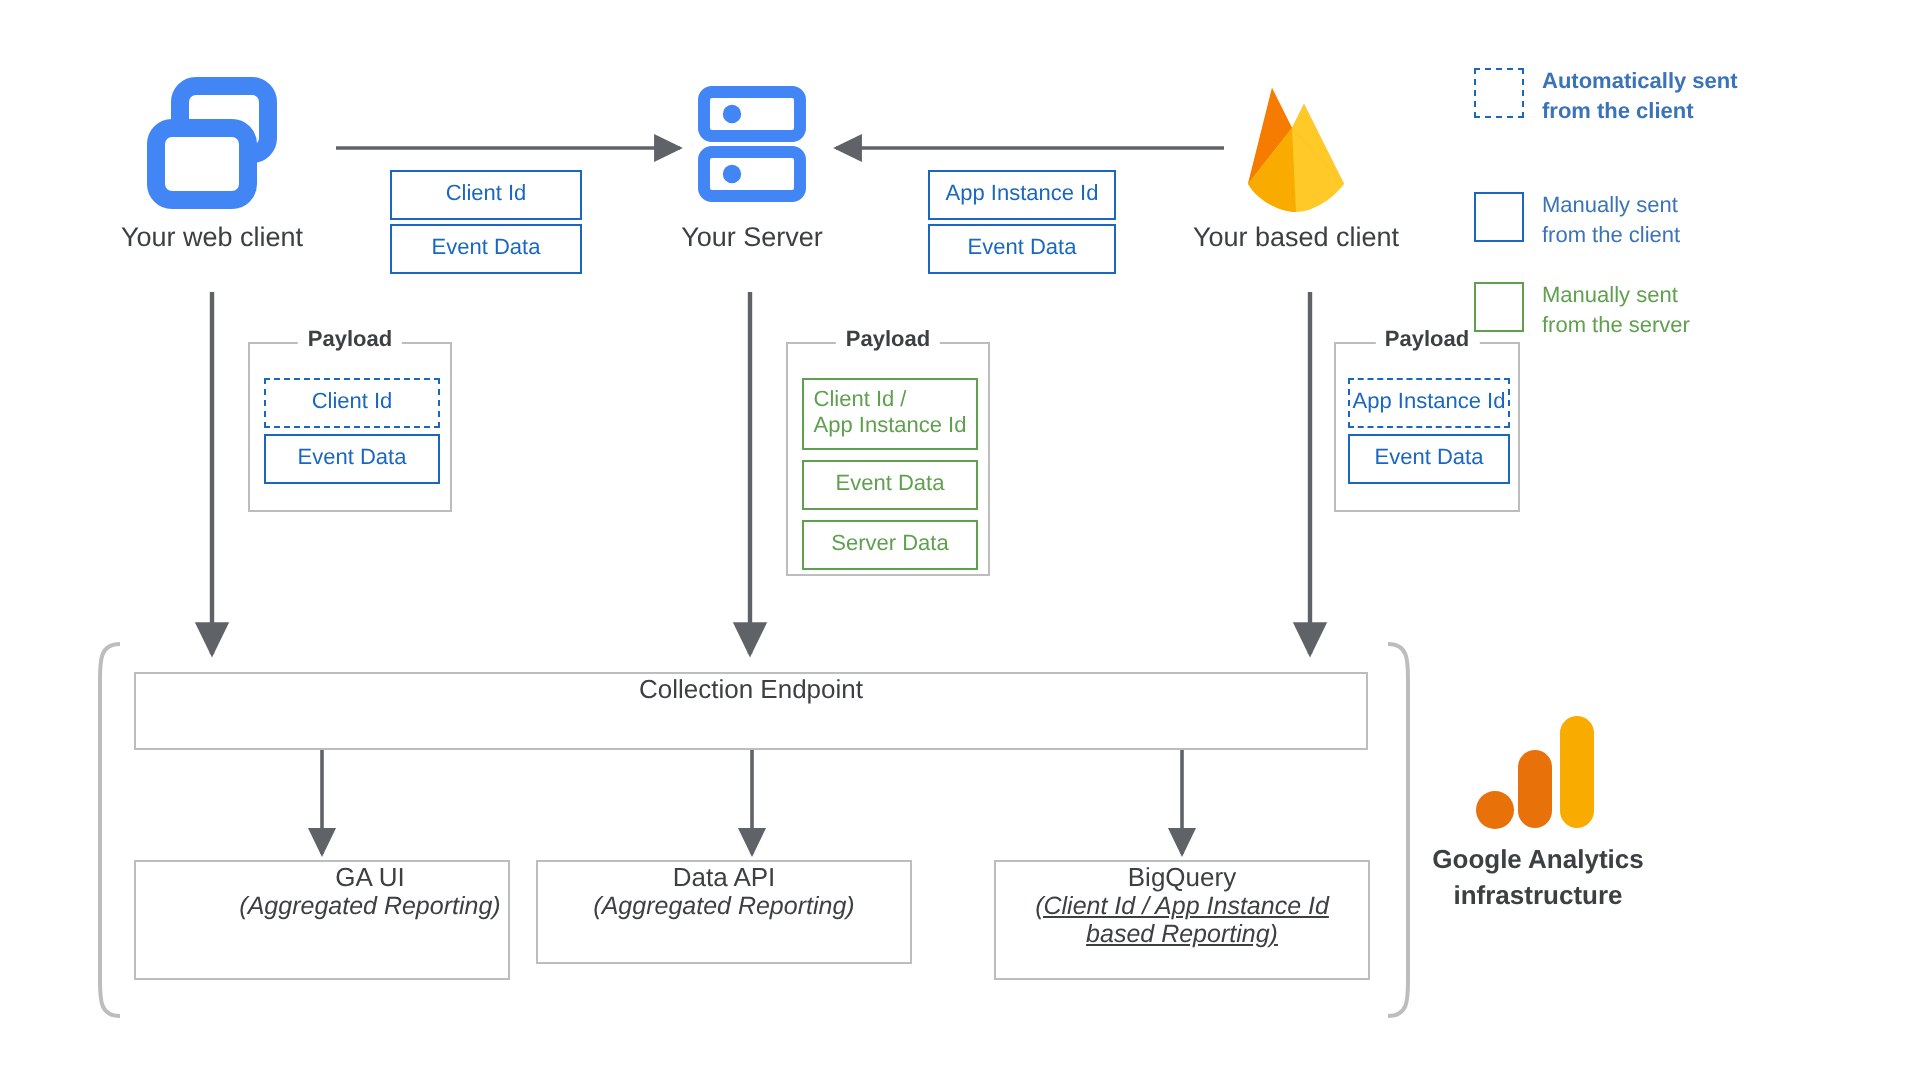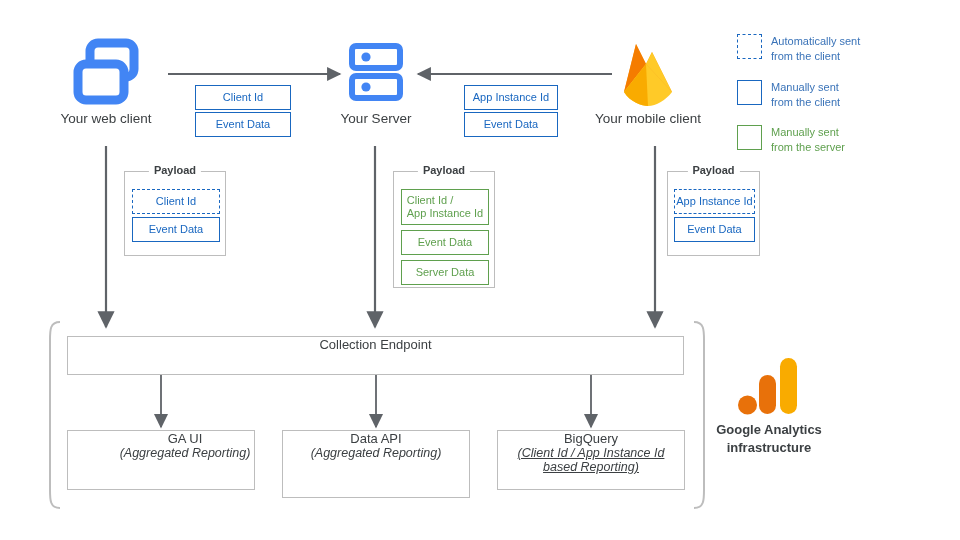--- a/index.html
+++ b/index.html
@@ -164,21 +164,21 @@
 
   <div class="abs" style="left:616px; top:36px;">
     <svg width="64" height="72" viewBox="0 0 64 72">
       <path d="M8,56 L20,8 L30,28 L36,16 L56,56 Z" fill="#f9a825"></path>
       <path d="M8,56 L20,8 L30,28 Z" fill="#f57c00"></path>
       <path d="M30,28 L36,16 L56,56 Z" fill="#ffca28"></path>
       <path d="M8,56 C14,66 26,70 32,70 C40,70 50,64 56,56 L30,28 Z" fill="#ffca28"></path>
       <path d="M8,56 C14,66 26,70 32,70 L30,28 Z" fill="#f9ab00"></path>
     </svg>
   </div>
-  <div class="abs node-label" style="left:578px; top:111px; width:140px;">Your mobile client</div>
+  <div class="abs node-label" style="left:578px; top:111px; width:140px;">Your based client</div>
 
   <div class="abs chip chip-blue-solid" style="left:195px; top:85px; width:96px; height:25px;">Client Id</div>
   <div class="abs chip chip-blue-solid" style="left:195px; top:112px; width:96px; height:25px;">Event Data</div>
 
   <div class="abs chip chip-blue-solid" style="left:464px; top:85px; width:94px; height:25px;">App Instance Id</div>
   <div class="abs chip chip-blue-solid" style="left:464px; top:112px; width:94px; height:25px;">Event Data</div>
 
   <div class="abs payload-box" style="left:124px; top:171px; width:102px; height:85px;">
     <div class="payload-title">Payload</div>
     <div class="chip chip-blue-dashed abs" style="left:7px; top:17px; width:88px; height:25px;">Client Id</div>
@@ -201,21 +201,21 @@
 
   <div class="abs grey-box" style="left:67px; top:336px; width:617px; height:39px;">
     <div class="gb-title">Collection Endpoint</div>
   </div>
 
   <div class="abs grey-box" style="left:67px; top:430px; width:188px; height:60px;padding-left:48px;">
     <div class="gb-title">GA UI</div>
     <div class="gb-sub">(Aggregated Reporting)</div>
   </div>
 
-  <div class="abs grey-box" style="left:282px; top:430px; width:188px; height:68px;">
+  <div class="abs grey-box" style="left:268px; top:430px; width:188px; height:52px;">
     <div class="gb-title">Data API</div>
     <div class="gb-sub">(Aggregated Reporting)</div>
   </div>
 
   <div class="abs grey-box" style="left:497px; top:430px; width:188px; height:60px;">
     <div class="gb-title">BigQuery</div>
     <div class="gb-sub" style="white-space:pre-line;text-decoration:underline;">(Client Id / App Instance Id
 based Reporting)</div>
   </div>
 
@@ -223,21 +223,21 @@
     <svg width="62" height="62" viewBox="0 0 62 62">
       <rect x="42" y="3" width="17" height="56" rx="8.5" ry="8.5" fill="#f9ab00"></rect>
       <rect x="21" y="20" width="17" height="39" rx="8.5" ry="8.5" fill="#e8710a"></rect>
       <circle cx="9.5" cy="50" r="9.5" fill="#e8710a"></circle>
     </svg>
   </div>
   <div class="abs ga-caption" style="left:694px; top:421px; width:150px;">Google Analytics
 infrastructure</div>
 
   <div class="abs" style="left:737px; top:34px; width:215px;">
-    <div class="legend-row" style="margin-bottom:16px;">
+    <div class="legend-row" style="margin-bottom:32px;font-weight:bold;">
       <div class="legend-swatch sw-blue-dashed"></div>
       <div class="legend-text lt-blue">Automatically sent
 from the client</div>
     </div>
     <div class="legend-row" style="margin-bottom:16px;">
       <div class="legend-swatch sw-blue-solid"></div>
       <div class="legend-text lt-blue">Manually sent
 from the client</div>
     </div>
     <div class="legend-row">

